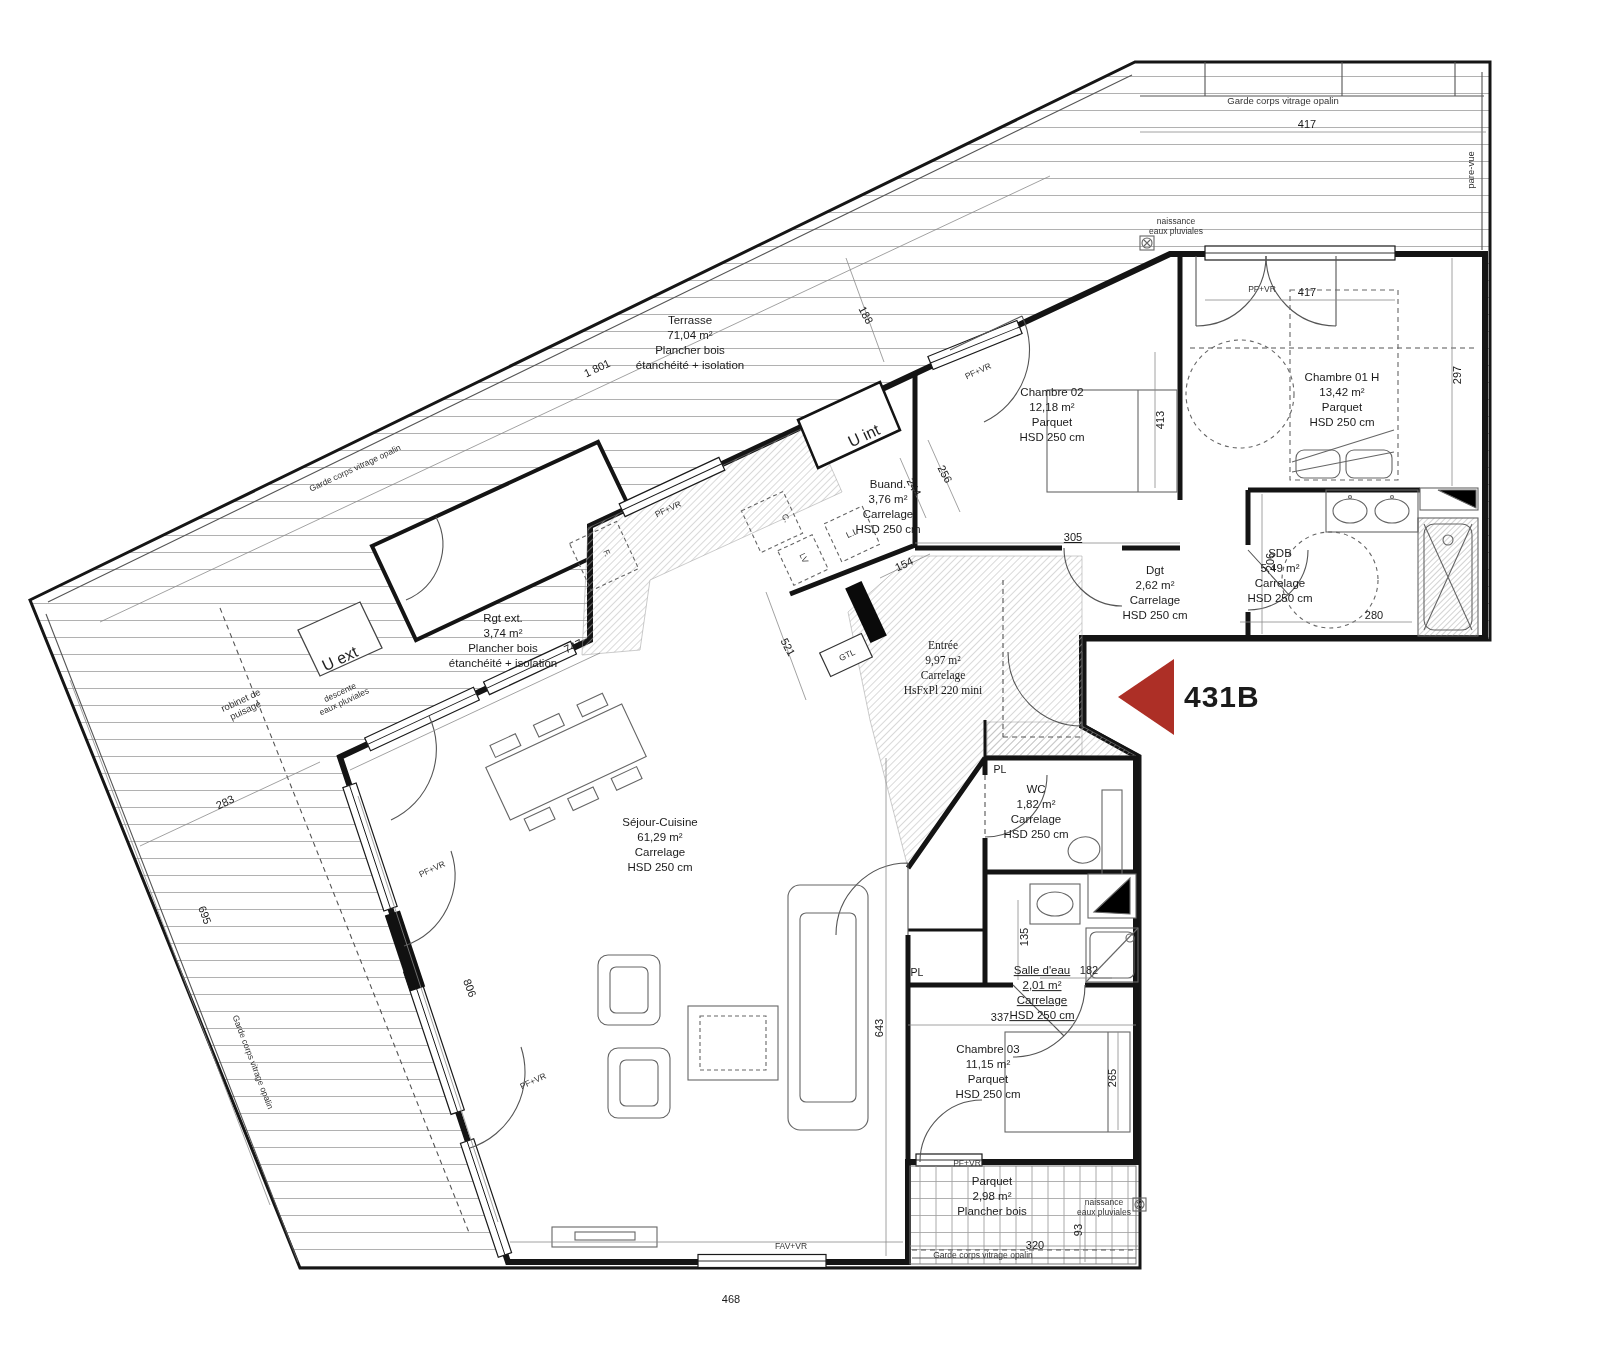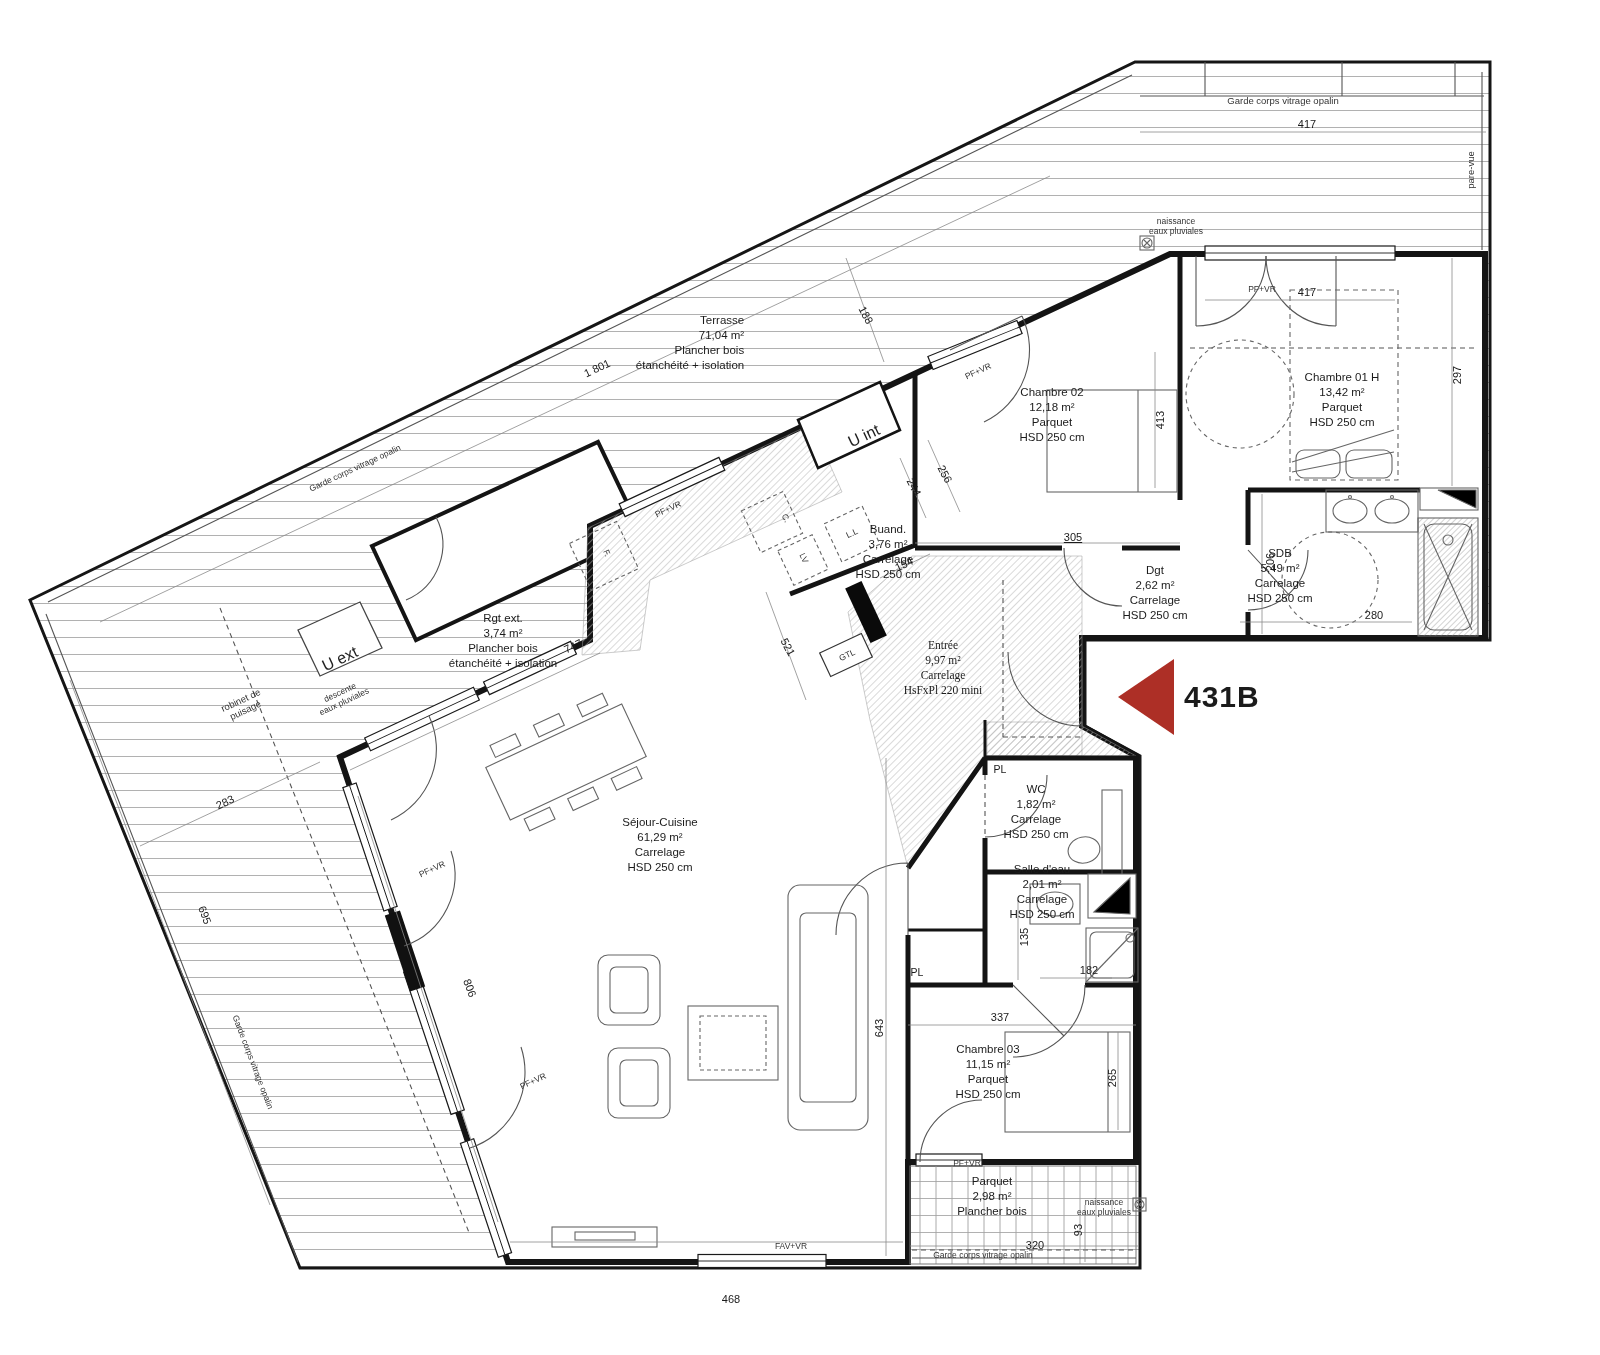--- a/index.html
+++ b/index.html
@@ -262,33 +262,33 @@
              M1452 258 V486 M1155 352 V488 M915 543 H1180 M1262 494 V634 M1240 622 H1412
              M350 770 L600 653 M766 592 L806 700 M140 846 L320 762 M70 680 L270 1205
              M358 796 L498 1222 M886 758 V1256 M510 1242 H903 M908 1025 H1136
              M1118 1032 V1130 M1018 900 V980 M1040 978 H1112 M910 1246 H1138 M1085 1205 V1262
              M880 578 L930 554 M900 458 L926 518 M928 440 L960 512"></path>
   </g>
 
   <polygon points="1118,697 1174,659 1174,735" fill="#AD2F26"></polygon>
 </svg>
 
-<div class="lbl room" style="left:690px;top:343px;text-align:right;">
+<div class="lbl room" style="left:690px;top:343px;">
   <div>Terrasse</div>
   <div>71,04 m²</div>
   <div>Plancher bois</div>
   <div>étanchéité + isolation</div>
 </div>
 <div class="lbl room" style="left:503px;top:597px;margin-top:44px;">
   <div>Rgt ext.</div>
   <div>3,74 m²</div>
   <div>Plancher bois</div>
   <div>étanchéité + isolation</div>
 </div>
-<div class="lbl room" style="left:888px;top:507px;margin-top:45px;">
+<div class="lbl room" style="left:888px;top:507px;">
   <div>Buand.</div>
   <div>3,76 m²</div>
   <div>Carrelage</div>
   <div>HSD 250 cm</div>
 </div>
 <div class="lbl room" style="left:1052px;top:415px;">
   <div>Chambre 02</div>
   <div>12,18 m²</div>
   <div>Parquet</div>
   <div>HSD 250 cm</div>
@@ -316,21 +316,21 @@
   <div>9,97 m²</div>
   <div>Carrelage</div>
   <div>HsFxPl 220 mini</div>
 </div>
 <div class="lbl room" style="left:1036px;top:812px;">
   <div>WC</div>
   <div>1,82 m²</div>
   <div>Carrelage</div>
   <div>HSD 250 cm</div>
 </div>
-<div class="lbl room" style="left:1042px;top:892px;">
+<div class="lbl room" style="left:1042px;top:993px;text-decoration:underline;">
   <div>Salle d'eau</div>
   <div>2,01 m²</div>
   <div>Carrelage</div>
   <div>HSD 250 cm</div>
 </div>
 <div class="lbl room" style="left:660px;top:845px;">
   <div>Séjour-Cuisine</div>
   <div>61,29 m²</div>
   <div>Carrelage</div>
   <div>HSD 250 cm</div>

